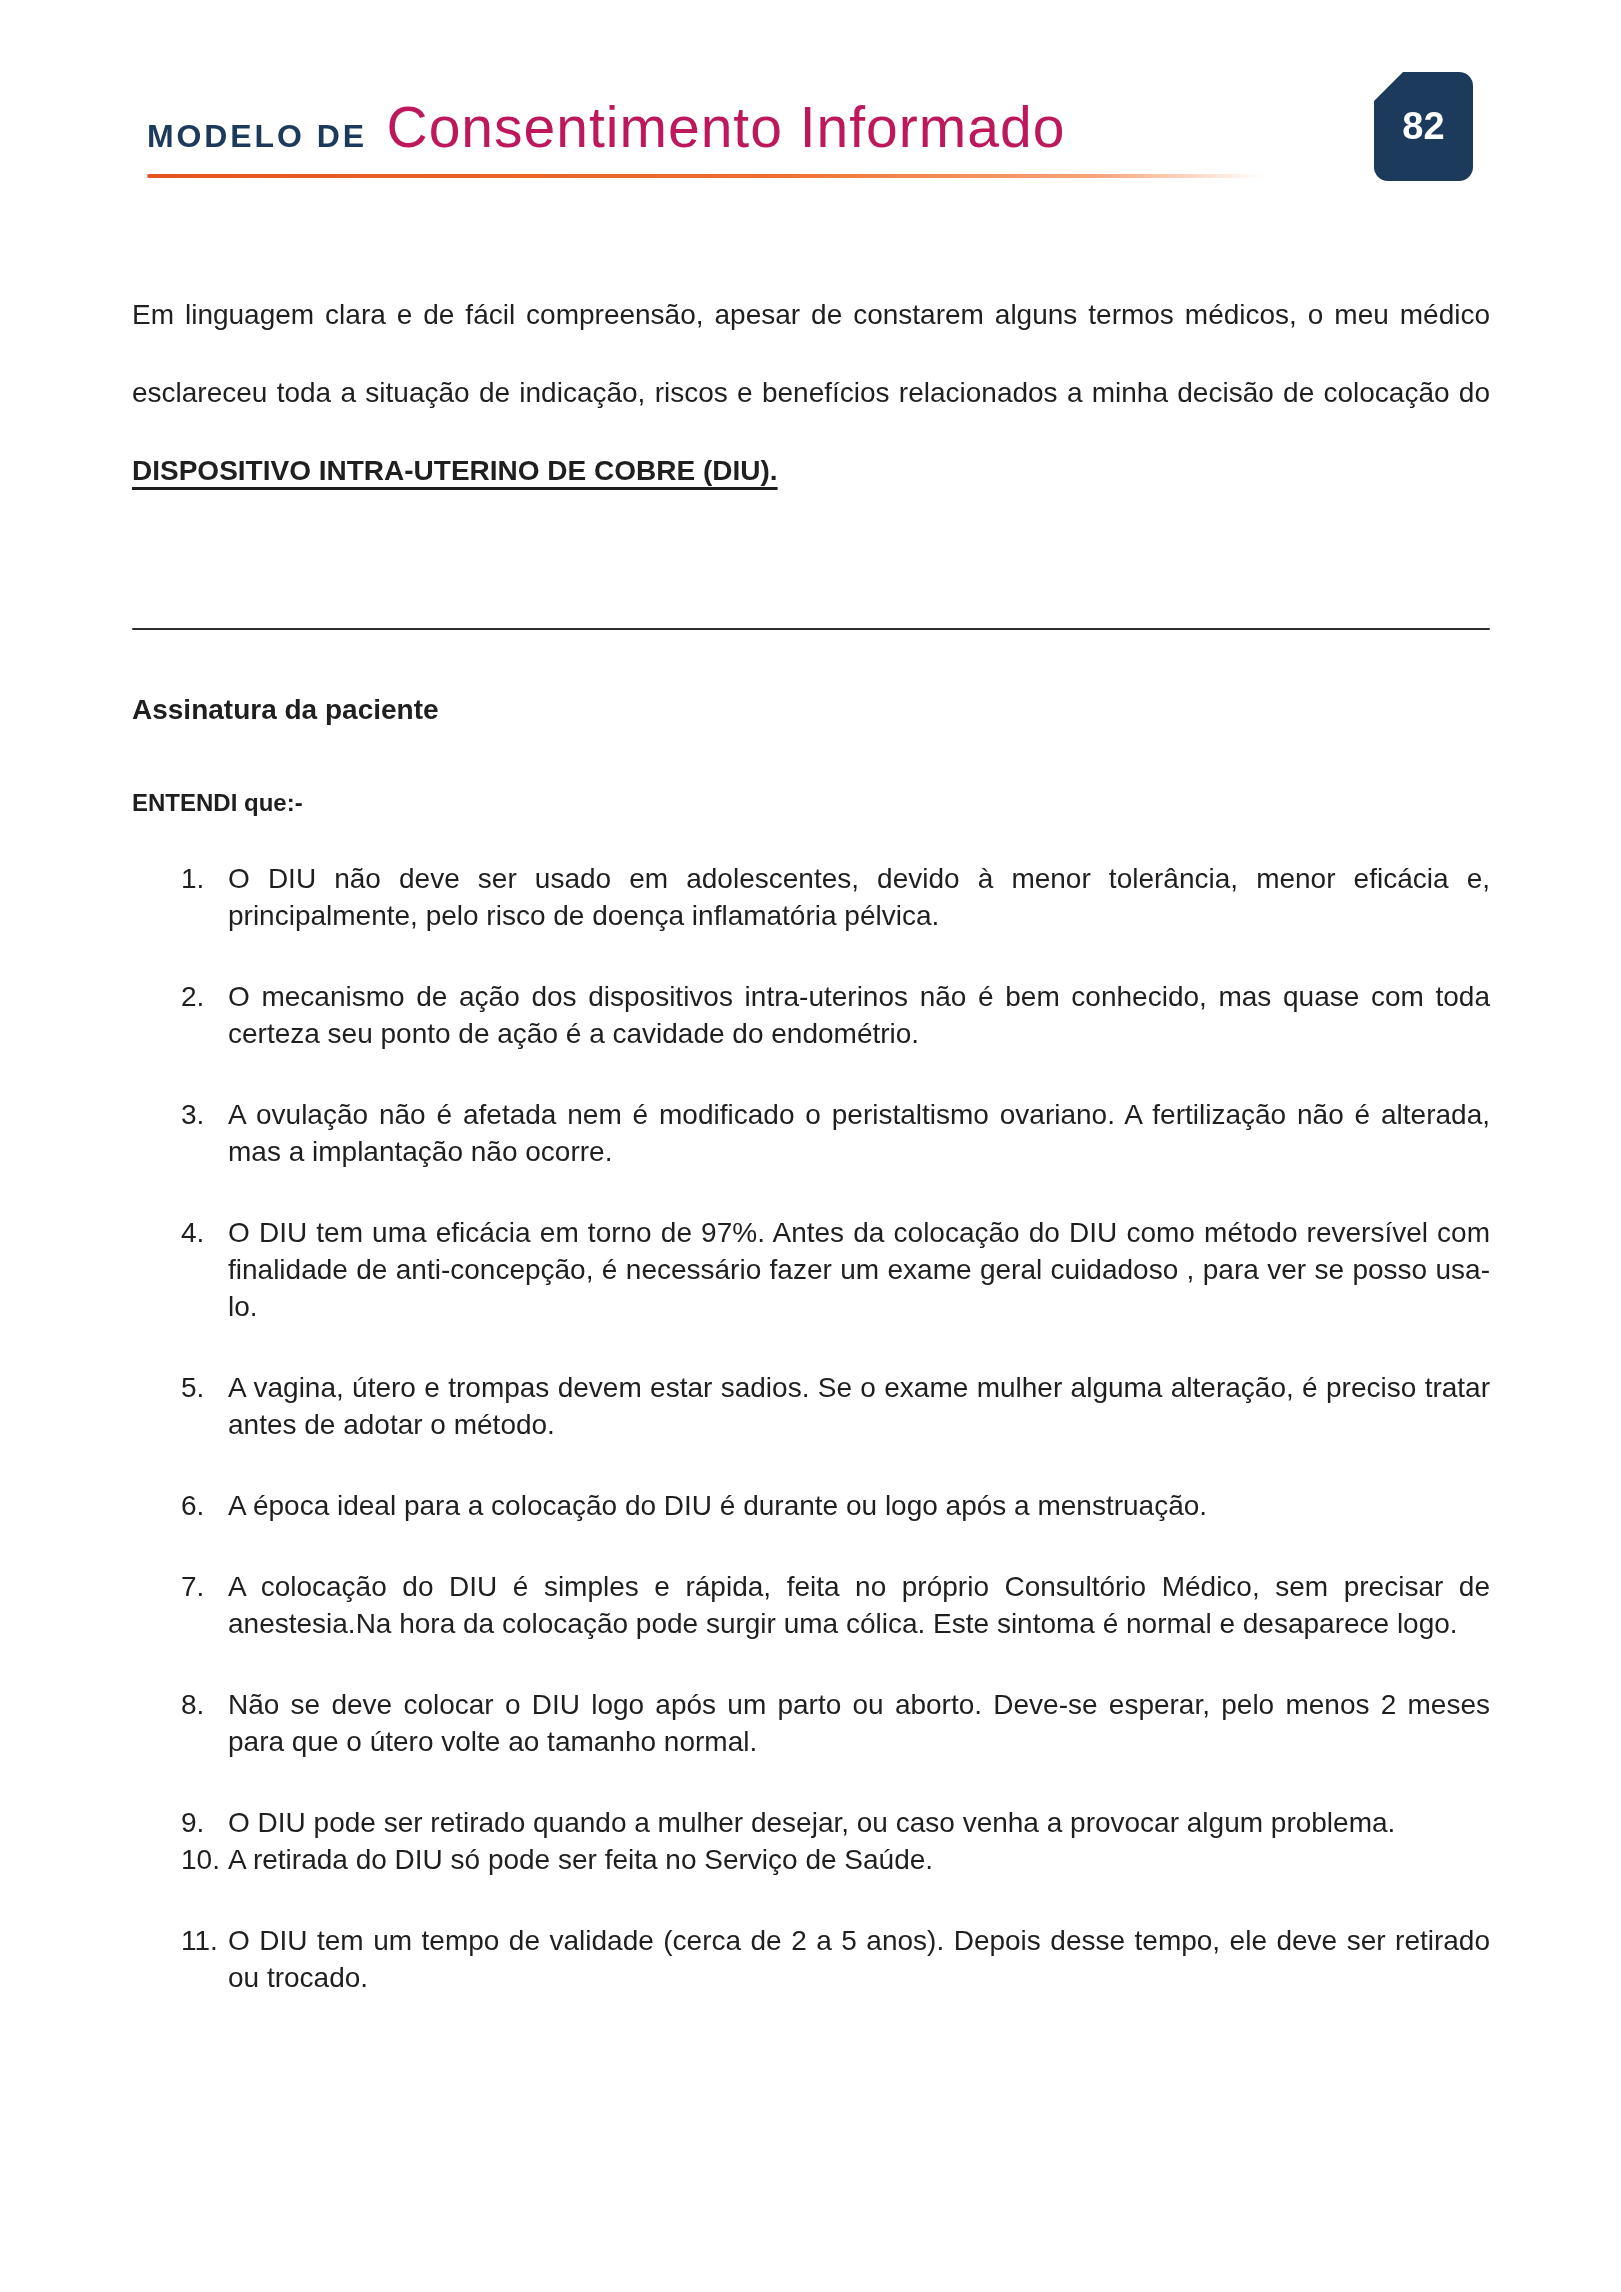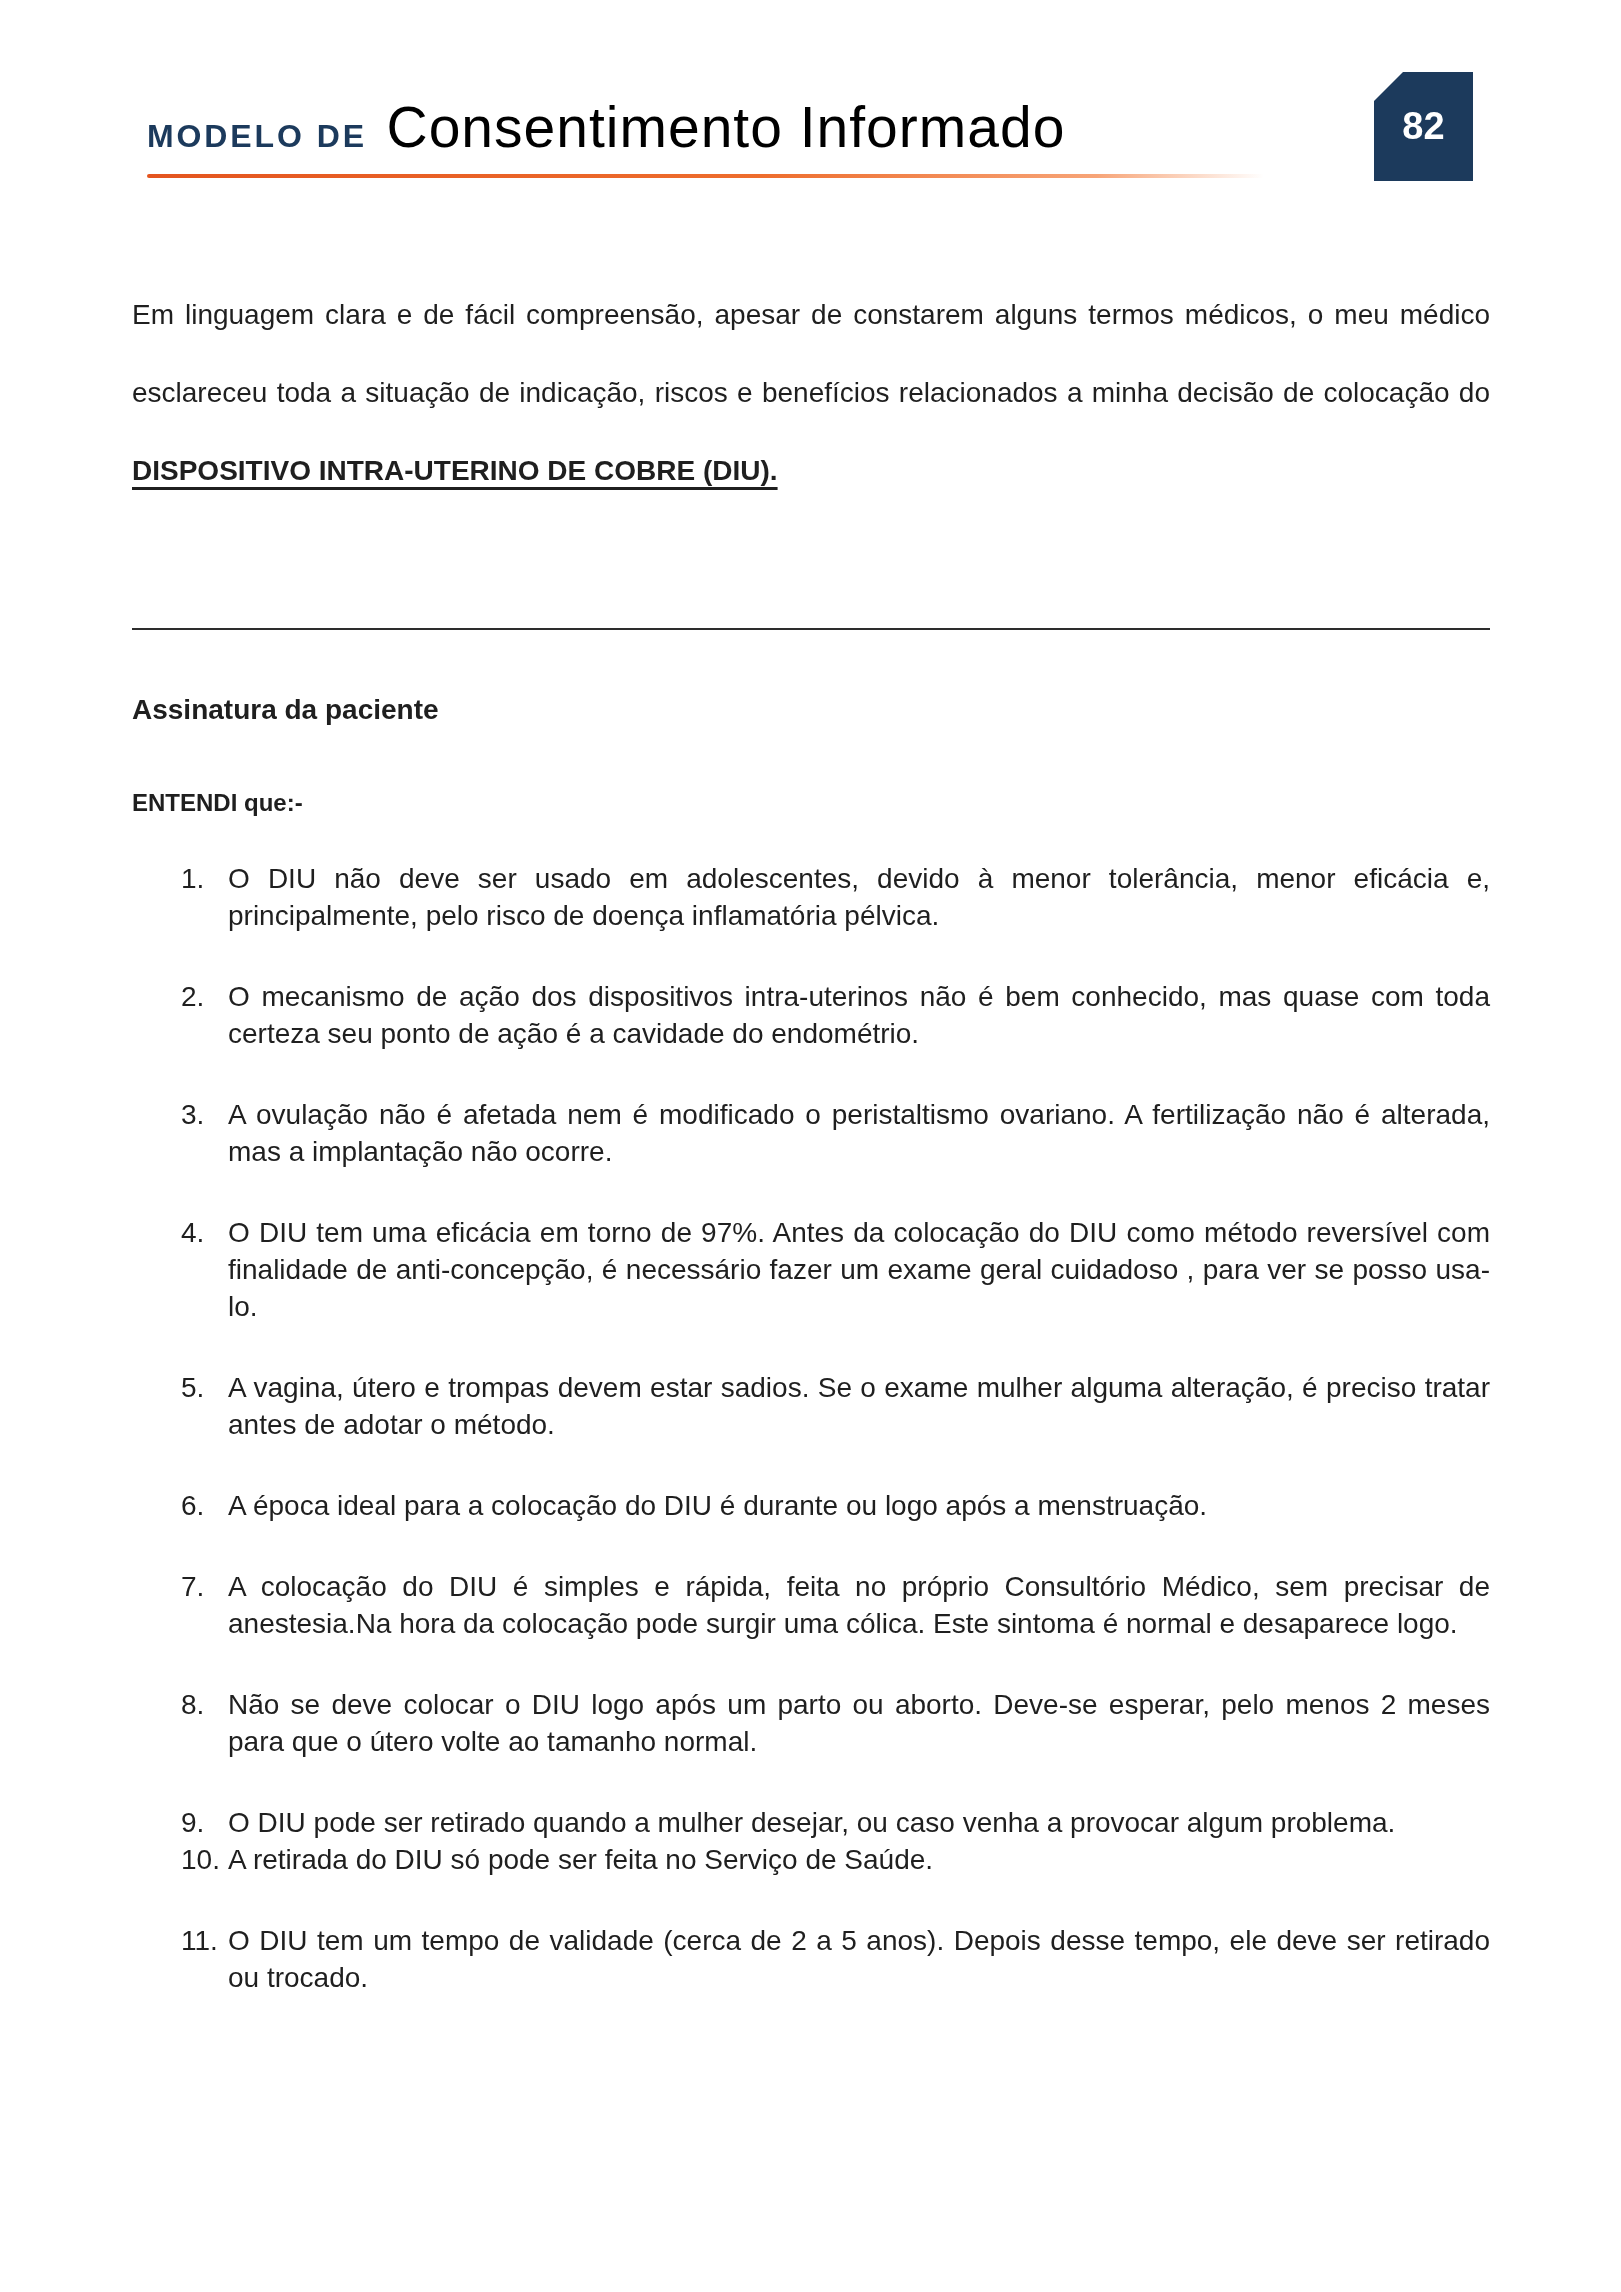--- a/index.html
+++ b/index.html
@@ -1,15 +1,15 @@
 <!DOCTYPE html>
 <html lang="pt"><head>
 <meta charset="utf-8">
 <style>
-  * { margin: 0; padding: 0; box-sizing: border-box; }
+  * { margin: 0; padding: 0; box-sizing: border-box; border-radius: 14px; }
   html, body { background: #ffffff; }
   .page {
     position: relative;
     width: 1621px;
     height: 2293px;
     margin: 0 auto;
     background: #ffffff;
     font-family: "Liberation Sans", sans-serif;
     color: #1f1f1f;
     overflow: hidden;
@@ -25,21 +25,21 @@
   .kicker {
     font-size: 32px;
     font-weight: 700;
     letter-spacing: 2.9px;
     color: #1c3a5c;
   }
   .doc-title {
     font-size: 57px;
     font-weight: 400;
     letter-spacing: 1px;
-    color: #000000;
+    color: #be185d;
     text-align: right;
   }
   .header-rule {
     margin: 13.7px 0 0 147px;
     width: 1117px;
     height: 3.9px;
     border-radius: 2px;
     background: linear-gradient(to right,
       #e4551f 0%, #ee6d2d 55%, #f7a477 85%, rgba(250,205,180,0) 100%);
   }

